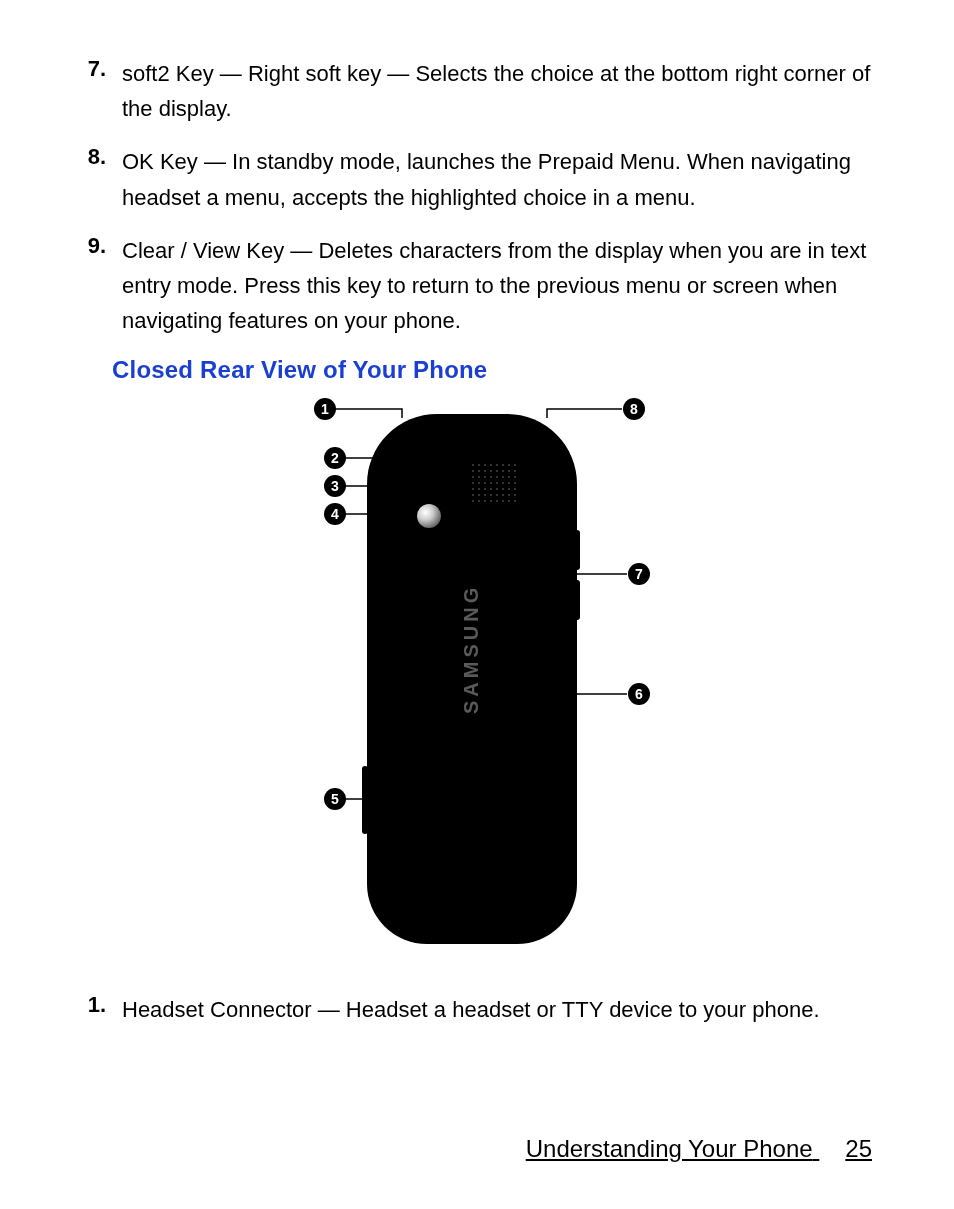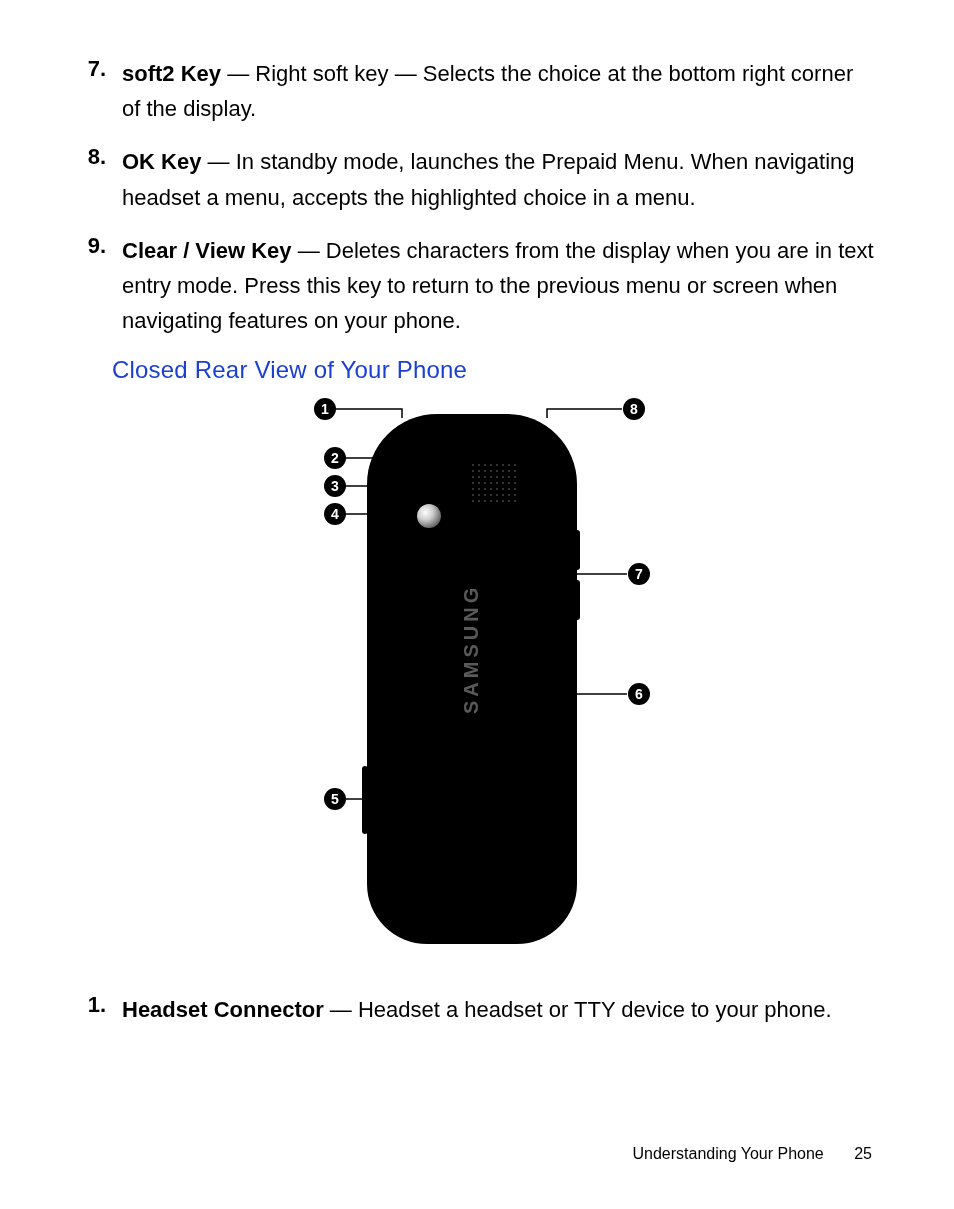--- a/index.html
+++ b/index.html
@@ -23,24 +23,24 @@
     padding-right: 16px;
     font-family: "Arial Narrow", Arial, sans-serif;
     font-stretch: condensed;
   }
   .body {
     font-size: 22px;
     line-height: 1.6;
     font-family: "Arial Narrow", Arial, sans-serif;
     font-stretch: condensed;
   }
-  .term { font-weight: bold; }
+  .term { font-weight: normal; }
   .heading {
     font-family: Arial, Helvetica, sans-serif;
-    font-weight: 400;
+    font-weight: 700;
     font-size: 24px;
     color: #1a3fd1;
     margin: 6px 0 10px 42px;
     letter-spacing: 0.2px;
   }
   .diagram-wrap { position: relative; width: 580px; height: 570px; margin: 0 auto 28px auto; }
   .diagram { position: absolute; inset: 0; }
 
   .phone {
     position: absolute;
@@ -86,23 +86,24 @@
     background:#000; color:#fff;
     display:flex; align-items:center; justify-content:center;
     font-size:14px; font-weight:bold;
     position:absolute;
   }
 
   .footer {
     position: absolute;
     bottom: 46px;
     right: 82px;
-    font-size: 16px;
+    font-size: 24px;
     font-family: "Arial Narrow", Arial, sans-serif;
     font-stretch: condensed;
+    text-decoration: underline;
   }
   .footer .pg { margin-left: 26px; }
 </style>
 </head>
 <body>
 
 <div class="list">
   <div class="item">
     <div class="num">7.</div>
     <div class="body">

